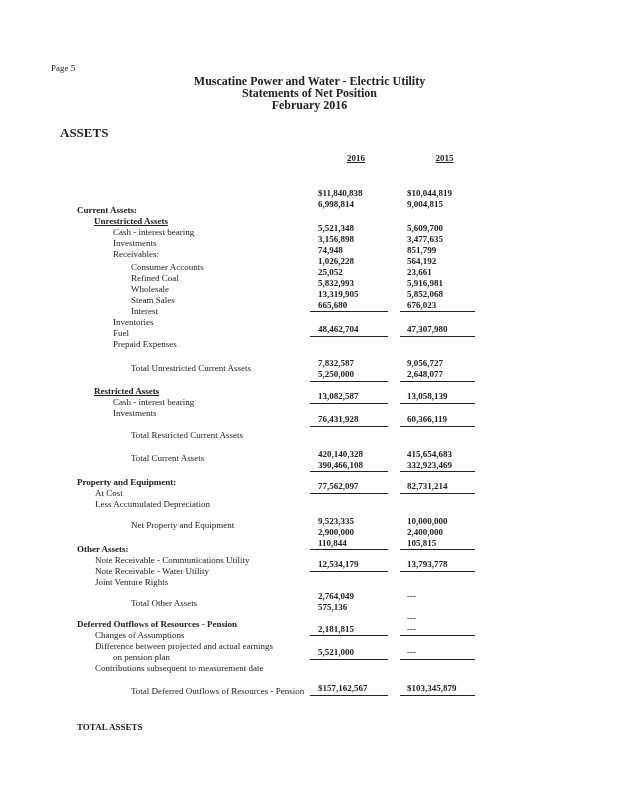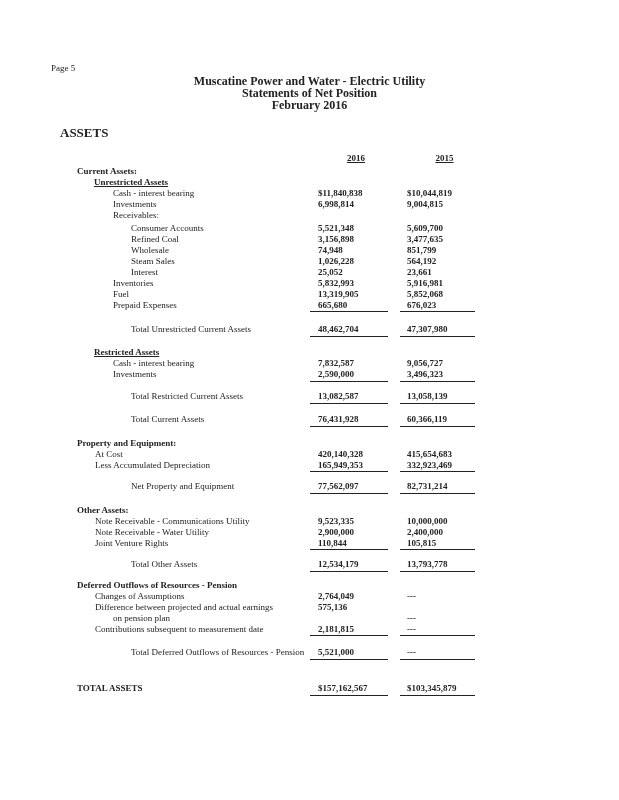--- a/index.html
+++ b/index.html
@@ -2,21 +2,21 @@
 <html><head>
 <meta charset="utf-8">
 <style>
   html, body { margin: 0; padding: 0; background: #ffffff; }
   body { width: 619px; height: 800px; position: relative; overflow: hidden;
          font-family: "Liberation Serif", "DejaVu Serif", serif; color: #222; }
   .page-num { position: absolute; left: 51px; top: 63px; font-size: 9px; }
   .hdr { position: absolute; left: 0; width: 619px; text-align: center; font-size: 12px; font-weight: bold; }
   .assets-title { position: absolute; left: 60px; top: 125px; font-size: 13px; font-weight: bold; }
   .row { position: absolute; left: 10px; width: 513px; height: 12px; font-size: 9px; }
-  .lbl { position: absolute; white-space: nowrap; }
+  .lbl { position: absolute; white-space: nowrap; margin-top: 39px; }
   .v1, .v2 { position: absolute; text-align: left; white-space: nowrap; font-weight: bold; }
   .v1 { left: 308px; width: 76px; }
   .v2 { left: 397px; width: 75px; }
   .bold { font-weight: bold; }
   .ul { text-decoration: underline; }
   .colhdr { font-weight: bold; text-decoration: underline; text-align: center; }
   .line { position: absolute; height: 0; border-top: 1.2px solid #222; }
   .l1 { left: 310px; width: 78px; }
   .l2 { left: 400px; width: 75px; }
 </style>
@@ -110,22 +110,22 @@
   <div class="row" style="top:347px">
     <span class="lbl bold ul" style="left:84px">Restricted Assets</span>
   </div>
   <div class="row" style="top:358px">
     <span class="lbl" style="left:103px">Cash - interest bearing</span>
     <span class="v1">7,832,587</span>
     <span class="v2">9,056,727</span>
   </div>
   <div class="row" style="top:369px">
     <span class="lbl" style="left:103px">Investments</span>
-    <span class="v1">2,590,000</span>
-    <span class="v2">3,496,323</span>
+    <span class="v1">5,250,000</span>
+    <span class="v2">2,648,077</span>
   </div>
   <div class="line l1" style="top:381px"></div>
   <div class="line l2" style="top:381px"></div>
 
   <div class="row" style="top:391px">
     <span class="lbl" style="left:121px">Total Restricted Current Assets</span>
     <span class="v1">13,082,587</span>
     <span class="v2">13,058,139</span>
   </div>
   <div class="line l1" style="top:403px"></div>
@@ -142,21 +142,21 @@
   <div class="row" style="top:438px">
     <span class="lbl bold" style="left:67px">Property and Equipment:</span>
   </div>
   <div class="row" style="top:449px">
     <span class="lbl" style="left:85px">At Cost</span>
     <span class="v1">420,140,328</span>
     <span class="v2">415,654,683</span>
   </div>
   <div class="row" style="top:460px">
     <span class="lbl" style="left:85px">Less Accumulated Depreciation</span>
-    <span class="v1">165,949,353</span>
+    <span class="v1">390,466,108</span>
     <span class="v2">332,923,469</span>
   </div>
   <div class="line l1" style="top:471px"></div>
   <div class="line l2" style="top:471px"></div>
 
   <div class="row" style="top:481px">
     <span class="lbl" style="left:121px">Net Property and Equipment</span>
     <span class="v1">77,562,097</span>
     <span class="v2">82,731,214</span>
   </div>

